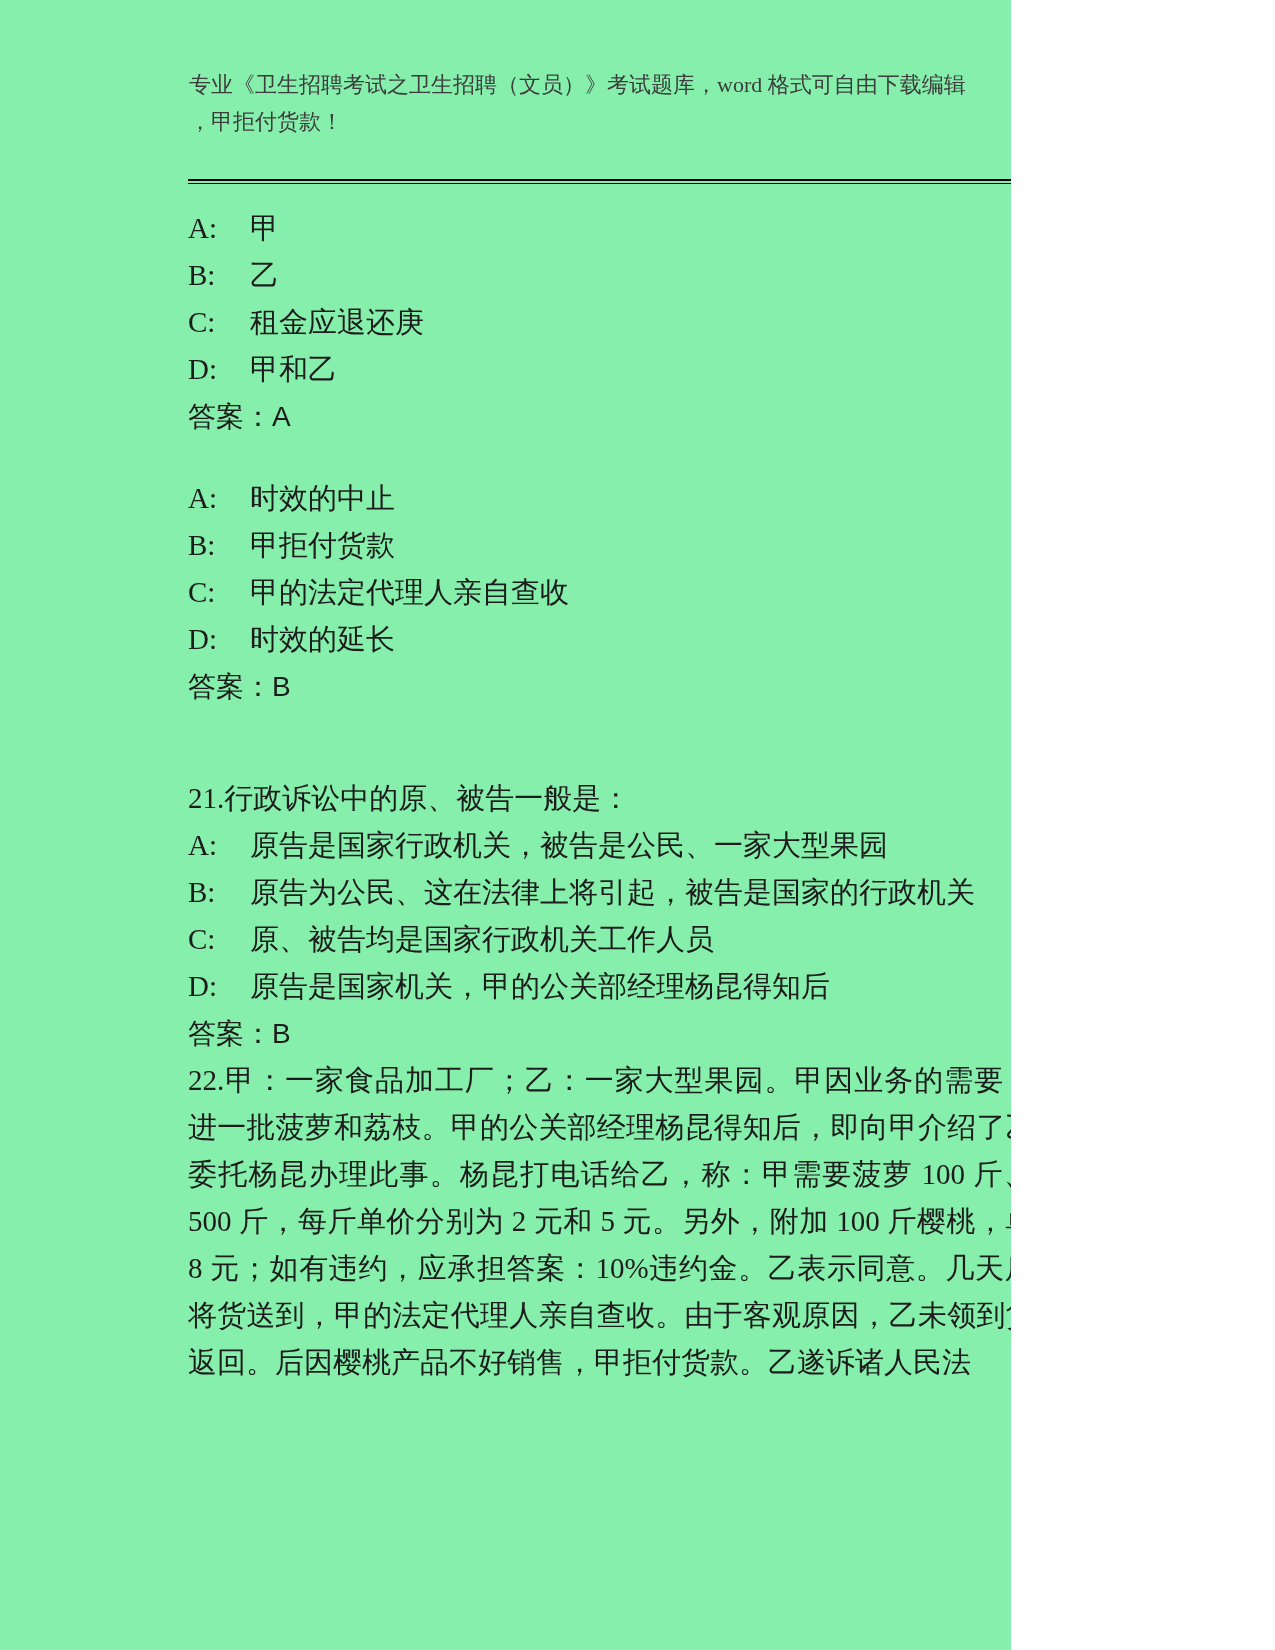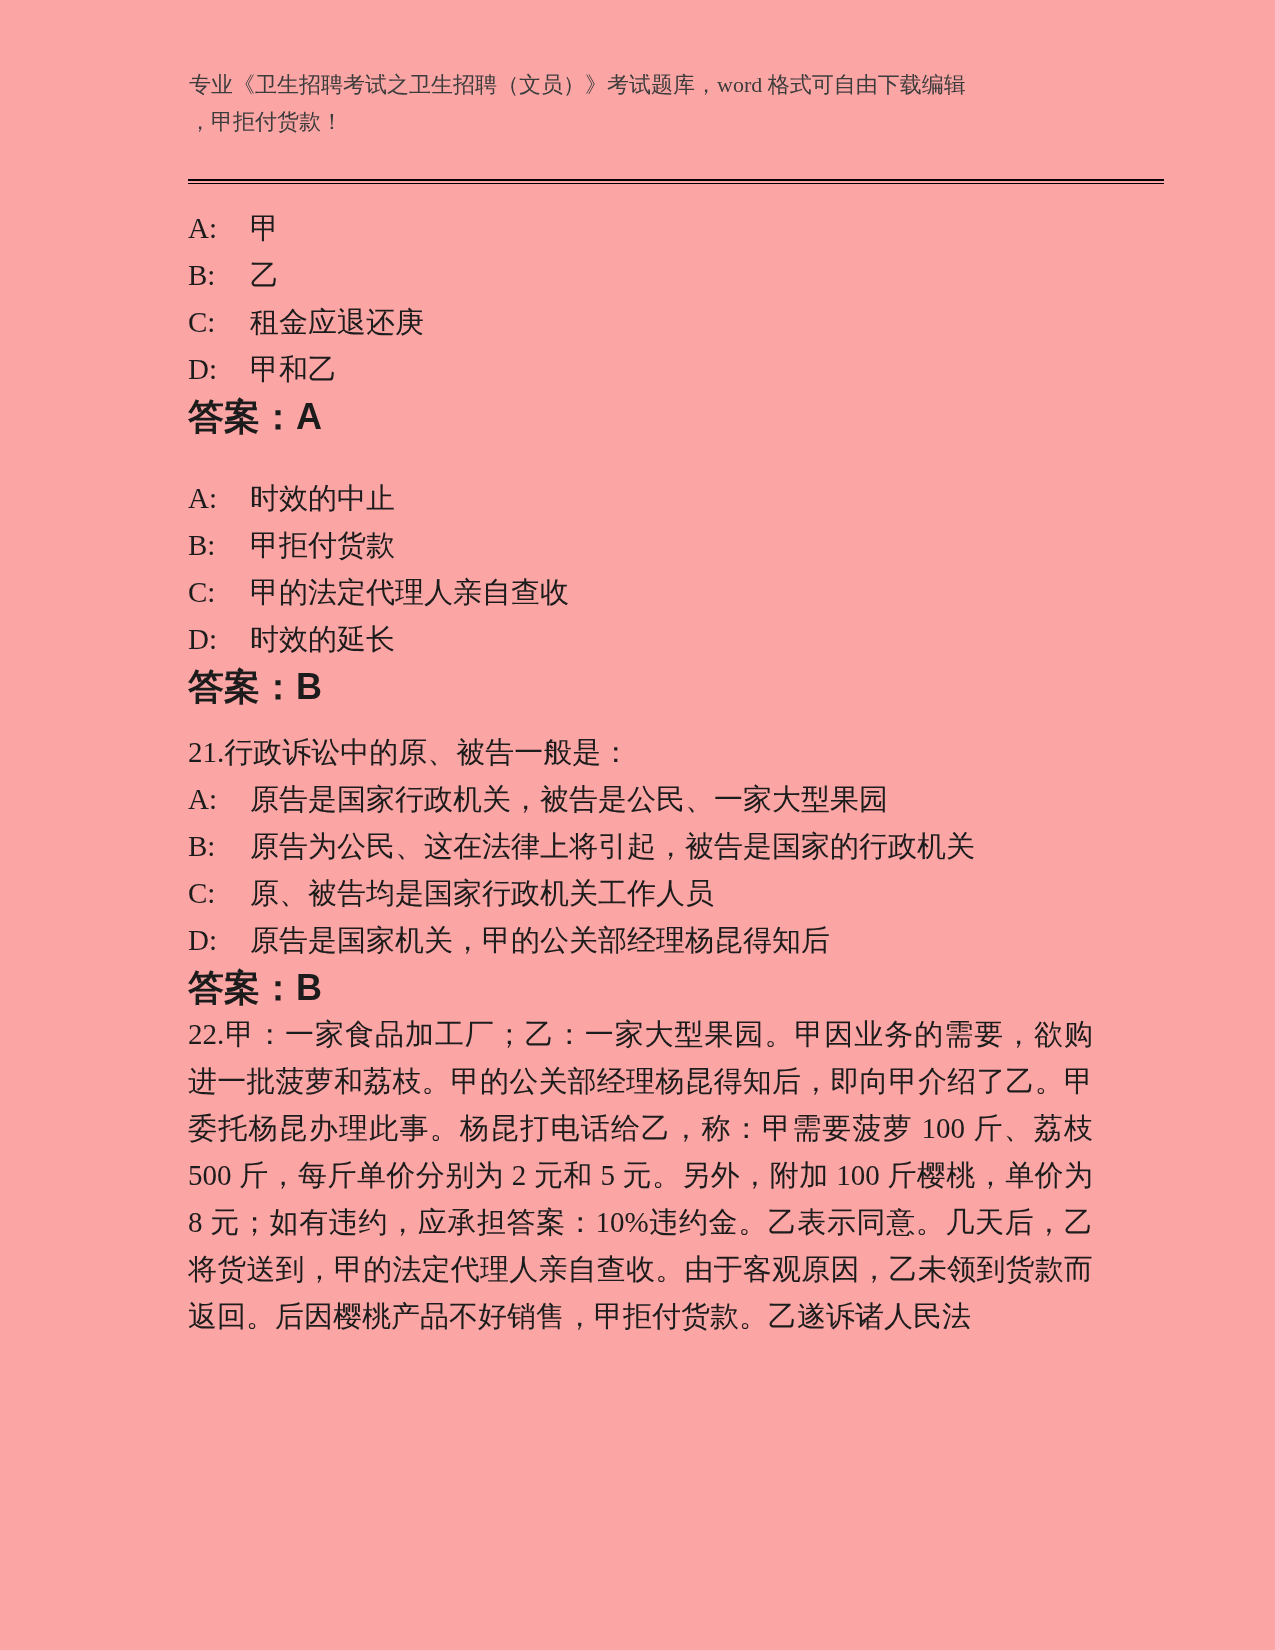--- a/index.html
+++ b/index.html
@@ -2,23 +2,23 @@
 <html><head>
 <meta charset="utf-8">
 <style>
   html, body {
     margin: 0;
     padding: 0;
     background: #ffffff;
   }
   .page {
     position: relative;
-    width: 1275px;
+    width: 1011px;
     height: 1650px;
-    background: #fca5a5;
+    background: #86efac;
     overflow: hidden;
     font-family: "Liberation Serif", "DejaVu Serif", serif;
     color: #1c1c1c;
   }
   .header {
     position: absolute;
     left: 189px;
     top: 66px;
     width: 912px;
     font-size: 22px;
@@ -39,35 +39,35 @@
   .content {
     position: absolute;
     left: 188px;
     top: 183px;
     width: 905px;
     font-size: 29px;
     line-height: 47px;
   }
   .block-carryover { margin-top: 22px; }
   .block-q20 { margin-top: 35px; }
-  .block-q21 { margin-top: 19px; }
+  .block-q21 { margin-top: 65px; }
   .block-q22 { }
   .stem {
     text-align: justify;
   }
   .option-row { display: flex; }
   .option-label {
     flex: 0 0 62px;
     width: 62px;
   }
   .option-text { flex: 1 1 auto; }
   .answer-row {
-    font-weight: 700;
+    font-weight: 400;
     font-family: "Liberation Sans", "DejaVu Sans", sans-serif;
-    font-size: 36px;
+    font-size: 28px;
   }
 </style>
 </head>
 <body>
 
 <div class="page">
 
   <div class="header">
     <div class="header-line">专业《卫生招聘考试之卫生招聘（文员）》考试题库，word 格式可自由下载编辑</div>
     <div class="header-line">，甲拒付货款！</div>

